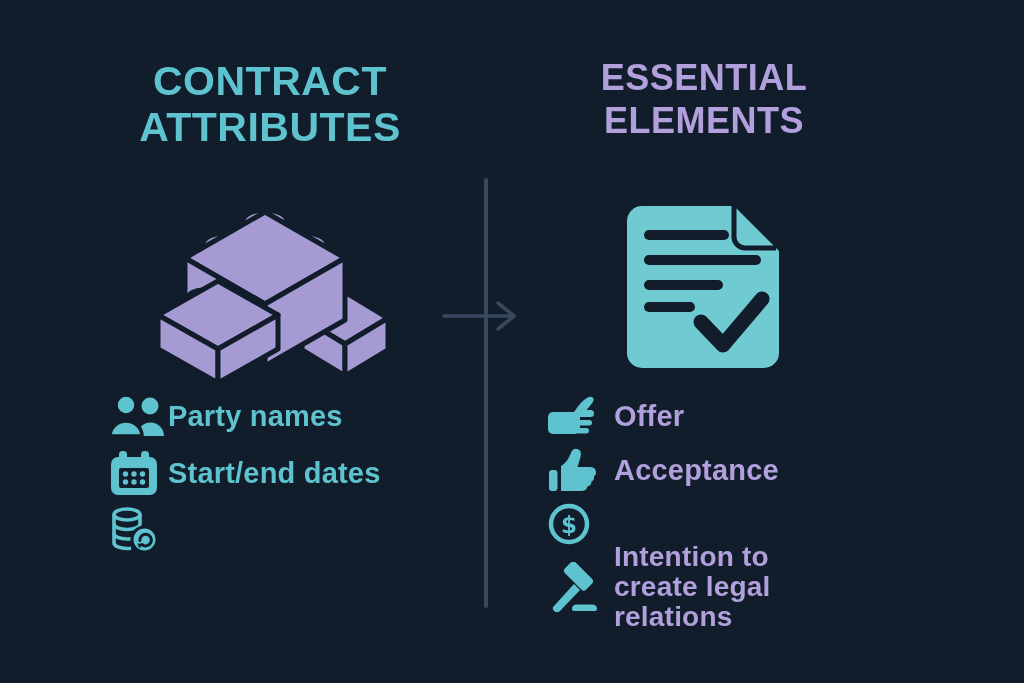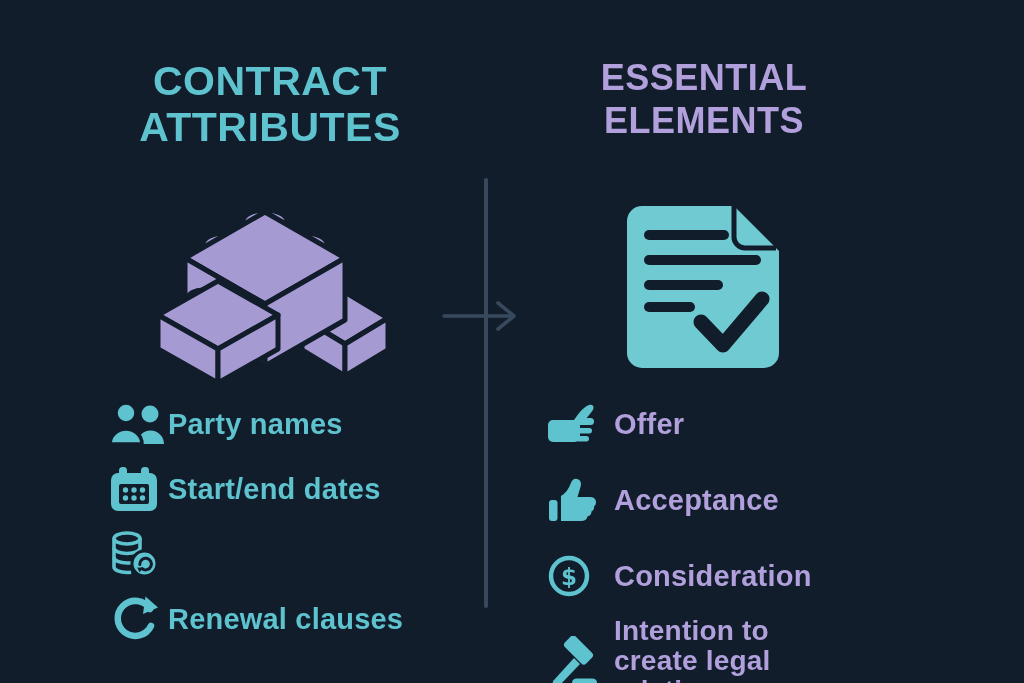--- a/index.html
+++ b/index.html
@@ -19,22 +19,22 @@
   .hero-doc  { left:627px; top:206px; }
   
   .divider {
     position:absolute; left:484px; top:178px; width:4px; height:430px;
     background:#39495D; border-radius:2px;
   }
   .arrow { position:absolute; left:442px; top:299px; }
   
   .list { position:absolute; margin:0; padding:0; list-style:none; display:flex; flex-direction:column; }
   .list-left  { left:110px; top:394px; gap:13px; }
-  .list-right { left:548px; top:394px; gap:24px; }
-  .row { display:flex; align-items:center; height:44px;margin-top:8px; }
+  .list-right { left:548px; top:394px; gap:10px; }
+  .row { display:flex; align-items:center; height:44px; }
   .row.tall { height:62px; }
   .icon-box { width:58px; min-width:58px; display:flex; align-items:center; justify-content:flex-start; }
   .list-right .icon-box { width:66px; min-width:66px; }
   .lbl { font-size:29px; font-weight:bold; white-space:nowrap; letter-spacing:.2px; }
   .lbl-teal   { color:#5EC3CE; }
   .lbl-purple { color:#B1A0DC; }
   .lbl.wrap { white-space:normal; max-width:296px; font-size:28px; line-height:30px; }
   svg { display:block; }
 </style>
 </head>
@@ -130,29 +130,20 @@
             <ellipse cx="17" cy="7.5" rx="13" ry="5.5"></ellipse>
             <path d="M4 7.5 v9.5 c0 3 5.8 5.5 13 5.5 s13 -2.5 13 -5.5 v-9.5"></path>
             <path d="M4 17 v9.5 c0 3 5.8 5.5 13 5.5 1.4 0 2.8 -.1 4.1 -.3"></path>
             <path d="M4 26.5 v9.5 c0 3 5.8 5.5 13 5.5 1.4 0 2.8 -.1 4.1 -.3"></path>
           </g>
           <circle cx="34.5" cy="32.5" r="12.5" fill="#5EC3CE" stroke="#111D2B" stroke-width="3"></circle>
           <path d="M29.8 33.5 a5.8 5.8 0 1 1 2.3 4.2" fill="none" stroke="#111D2B" stroke-width="3" stroke-linecap="round"></path>
           <polygon points="27.2,36.5 33.3,36.8 29.6,41.2" fill="#111D2B"></polygon>
         </svg>
       </span>
-    </li>
-    <li class="row">
-      <span class="icon-box">
-        <svg width="48" height="48" viewBox="0 0 48 48">
-          <path d="M40 14 A17.5 17.5 0 1 0 41 31" fill="none" stroke="#5EC3CE" stroke-width="6.5" stroke-linecap="round"></path>
-          <polygon points="35.5,1.5 48,12.5 33,19" fill="#5EC3CE"></polygon>
-        </svg>
-      </span>
-      <span class="lbl lbl-teal">Renewal clauses</span>
     </li>
   </ul>
 
   <div class="divider"></div>
   <div class="arrow">
     <svg width="84" height="34" viewBox="0 0 84 34">
       <g fill="none" stroke="#39495D" stroke-width="3.6" stroke-linecap="round" stroke-linejoin="round">
         <line x1="2" y1="17" x2="70" y2="17"></line>
         <path d="M56 4 L72 17 L56 30"></path>
       </g>
@@ -204,21 +195,20 @@
       </span>
       <span class="lbl lbl-purple">Acceptance</span>
     </li>
     <li class="row">
       <span class="icon-box">
         <svg width="42" height="42" viewBox="0 0 42 42">
           <circle cx="21" cy="21" r="18" fill="none" stroke="#5EC3CE" stroke-width="4.5"></circle>
           <text x="21" y="29.5" text-anchor="middle" font-family="DejaVu Sans, sans-serif" font-size="23" font-weight="bold" fill="#5EC3CE">$</text>
         </svg>
       </span>
-      <span class="lbl lbl-purple">Consideration</span>
     </li>
     <li class="row tall">
       <span class="icon-box">
         <svg width="52" height="50" viewBox="0 0 52 50">
           <g fill="#5EC3CE">
             <rect x="23" y="-1" width="15" height="30" rx="3.5" transform="rotate(-45 30.5 14)"></rect>
             <path d="M6 44 L26 22 L32 28 L12 49 q-3 2.5 -6 0 q-2.5 -3 0 -5 z"></path>
             <path d="M26 49 h21 q2 0 2 -2 q0 -4.5 -5 -4.5 h-15 q-5 0 -5 4.5 q0 2 2 2 z"></path>
           </g>
         </svg>

